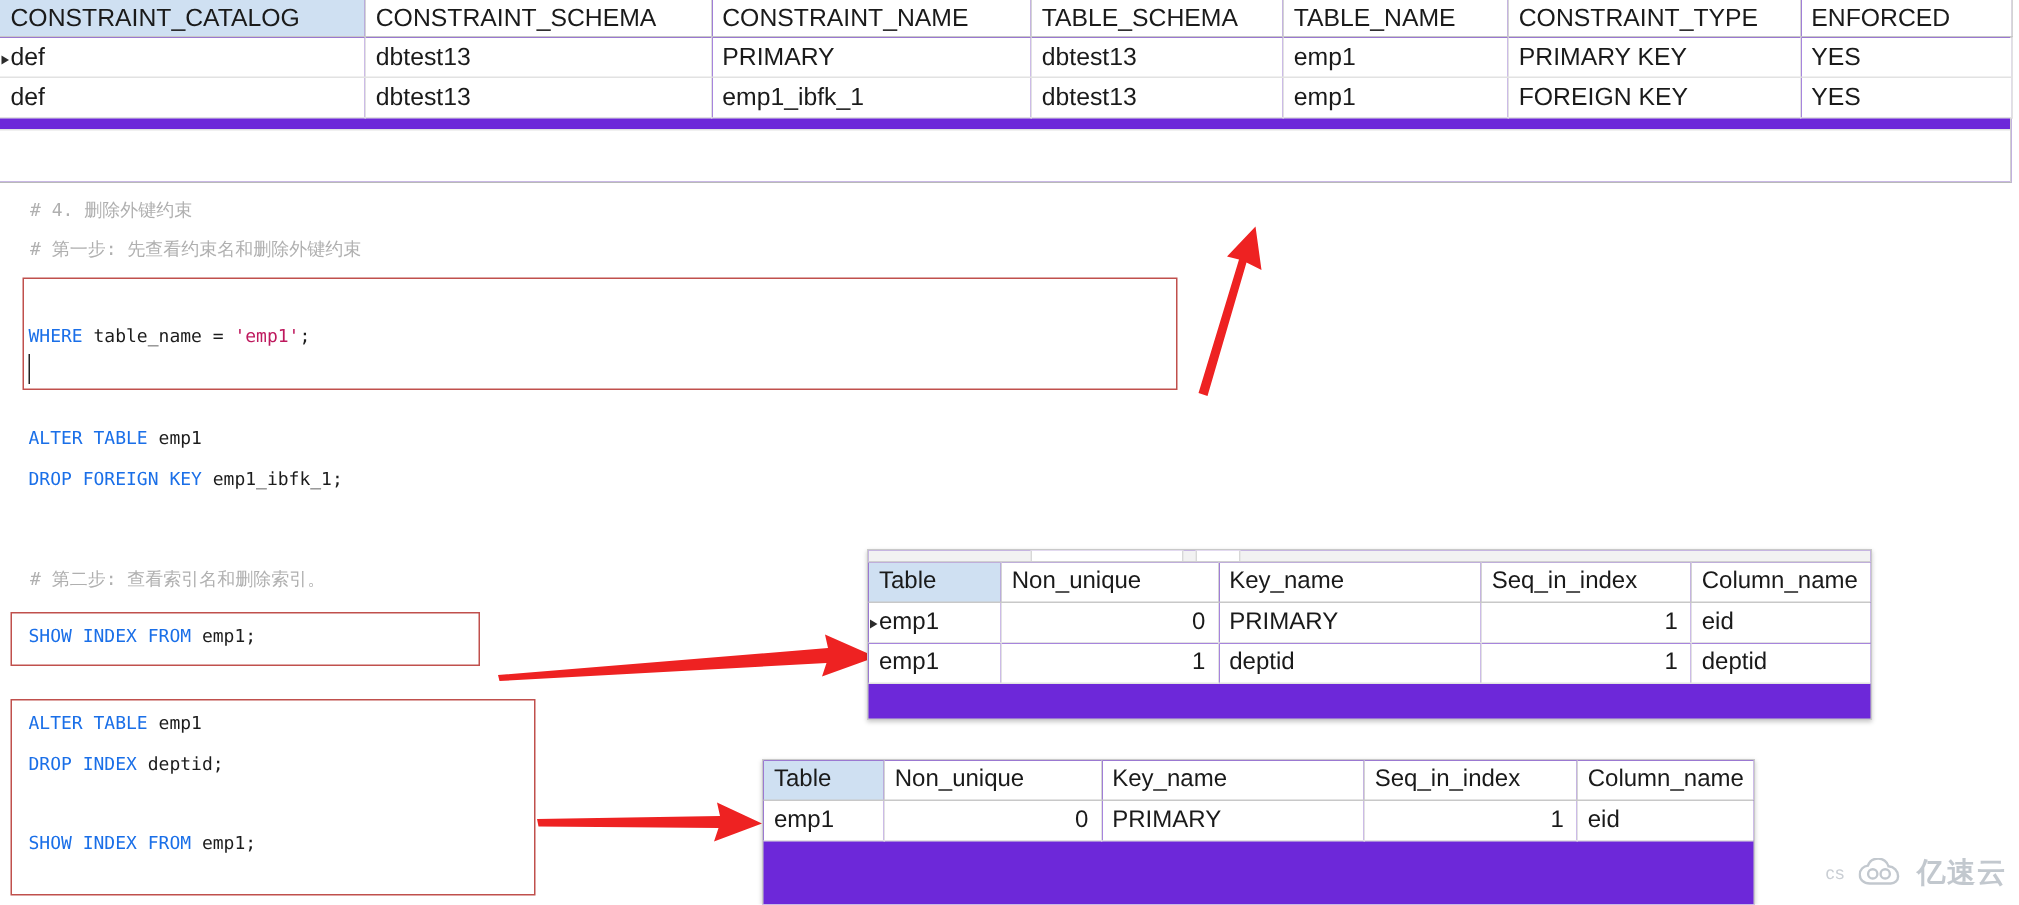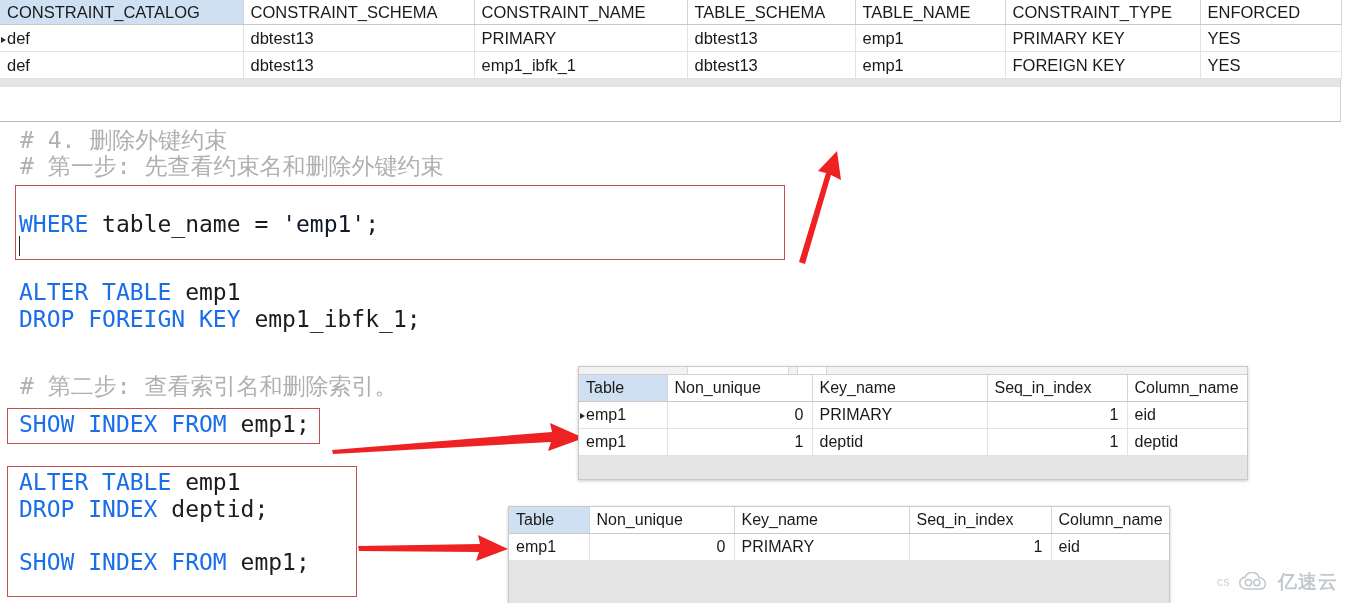--- a/index.html
+++ b/index.html
@@ -12,21 +12,21 @@
     height: 603px;
     position: relative;
     overflow: hidden;
     font-family: "Liberation Sans", sans-serif;
     -webkit-font-smoothing: antialiased;
   }
 
   
   .grid {
     position: absolute;
-    background: #e5e5e5;
+    background: #6d28d9;
     border-collapse: collapse;
     box-sizing: border-box;
   }
   .grid table {
     border-collapse: collapse;
     table-layout: fixed;
     width: 100%;
     font-family: "Liberation Sans", sans-serif;
   }
   .grid th {
@@ -122,31 +122,31 @@
   
   #editor {
     position: absolute;
     left: 0; top: 123px;
     width: 1346px; height: 480px;
     background: #ffffff;
   }
   .code-line {
     position: absolute;
     font-family: "DejaVu Sans Mono", monospace;
-    font-size: 23px;
+    font-size: 12px;
     line-height: 22px;
     white-space: pre;
     color: #1c1c1c;
   }
   .cmt {
     color: #b0b0b0;
     font-family: "DejaVu Sans Mono", monospace;
   }
   .kw  { color: #1a6fe8; }
-  .str { color: #0f172a; }
+  .str { color: #be185d; }
 
   .codebox {
     position: absolute;
     border: 1px solid #c0504d;
     box-sizing: border-box;
     background: transparent;
   }
 
   
   .caret {

